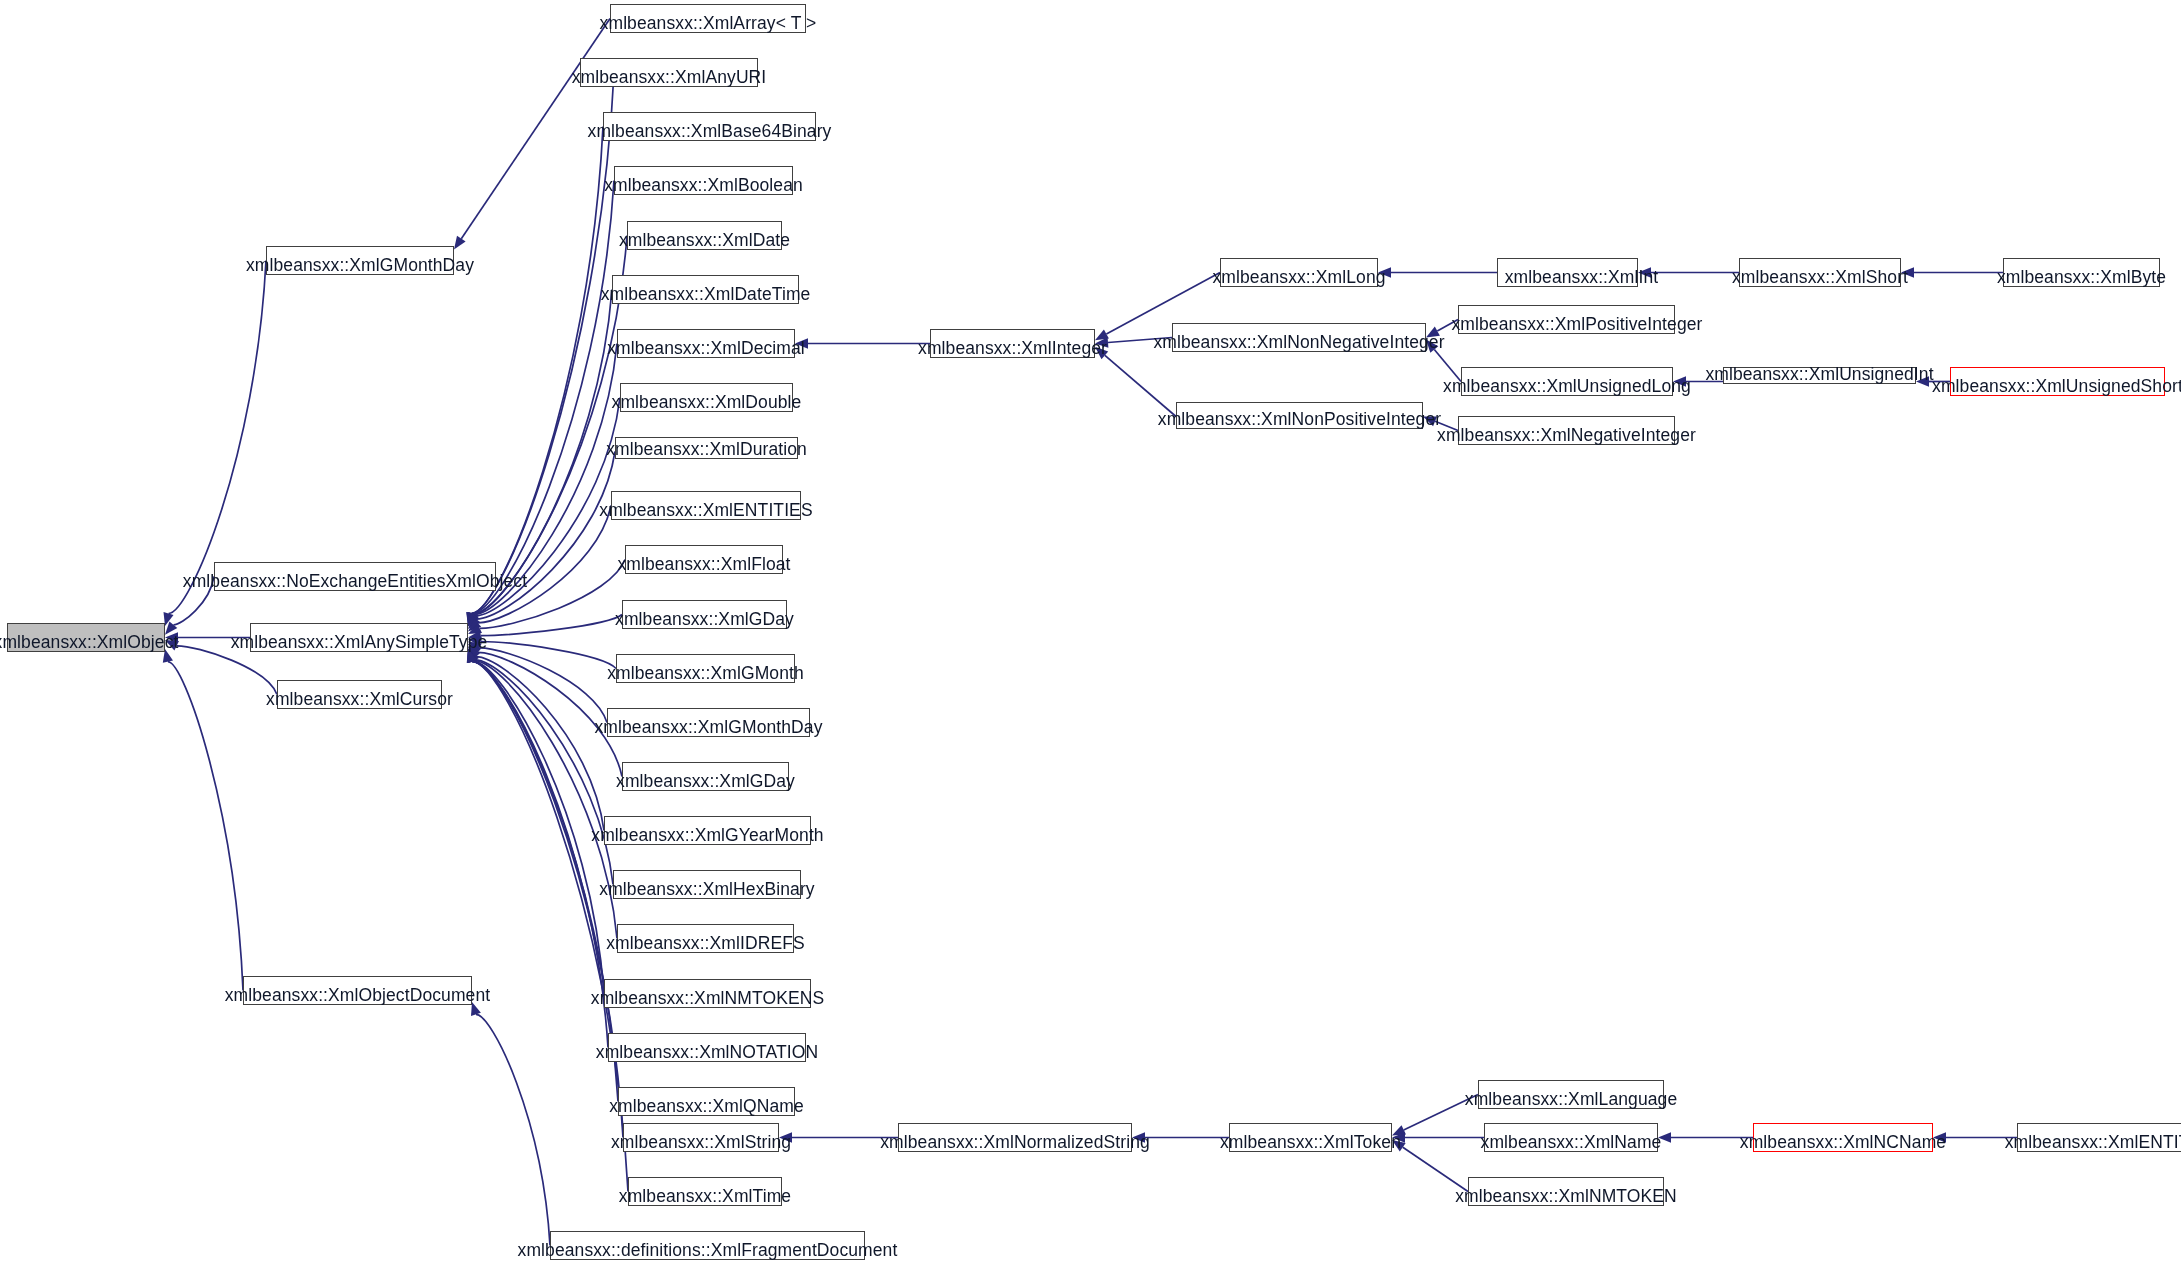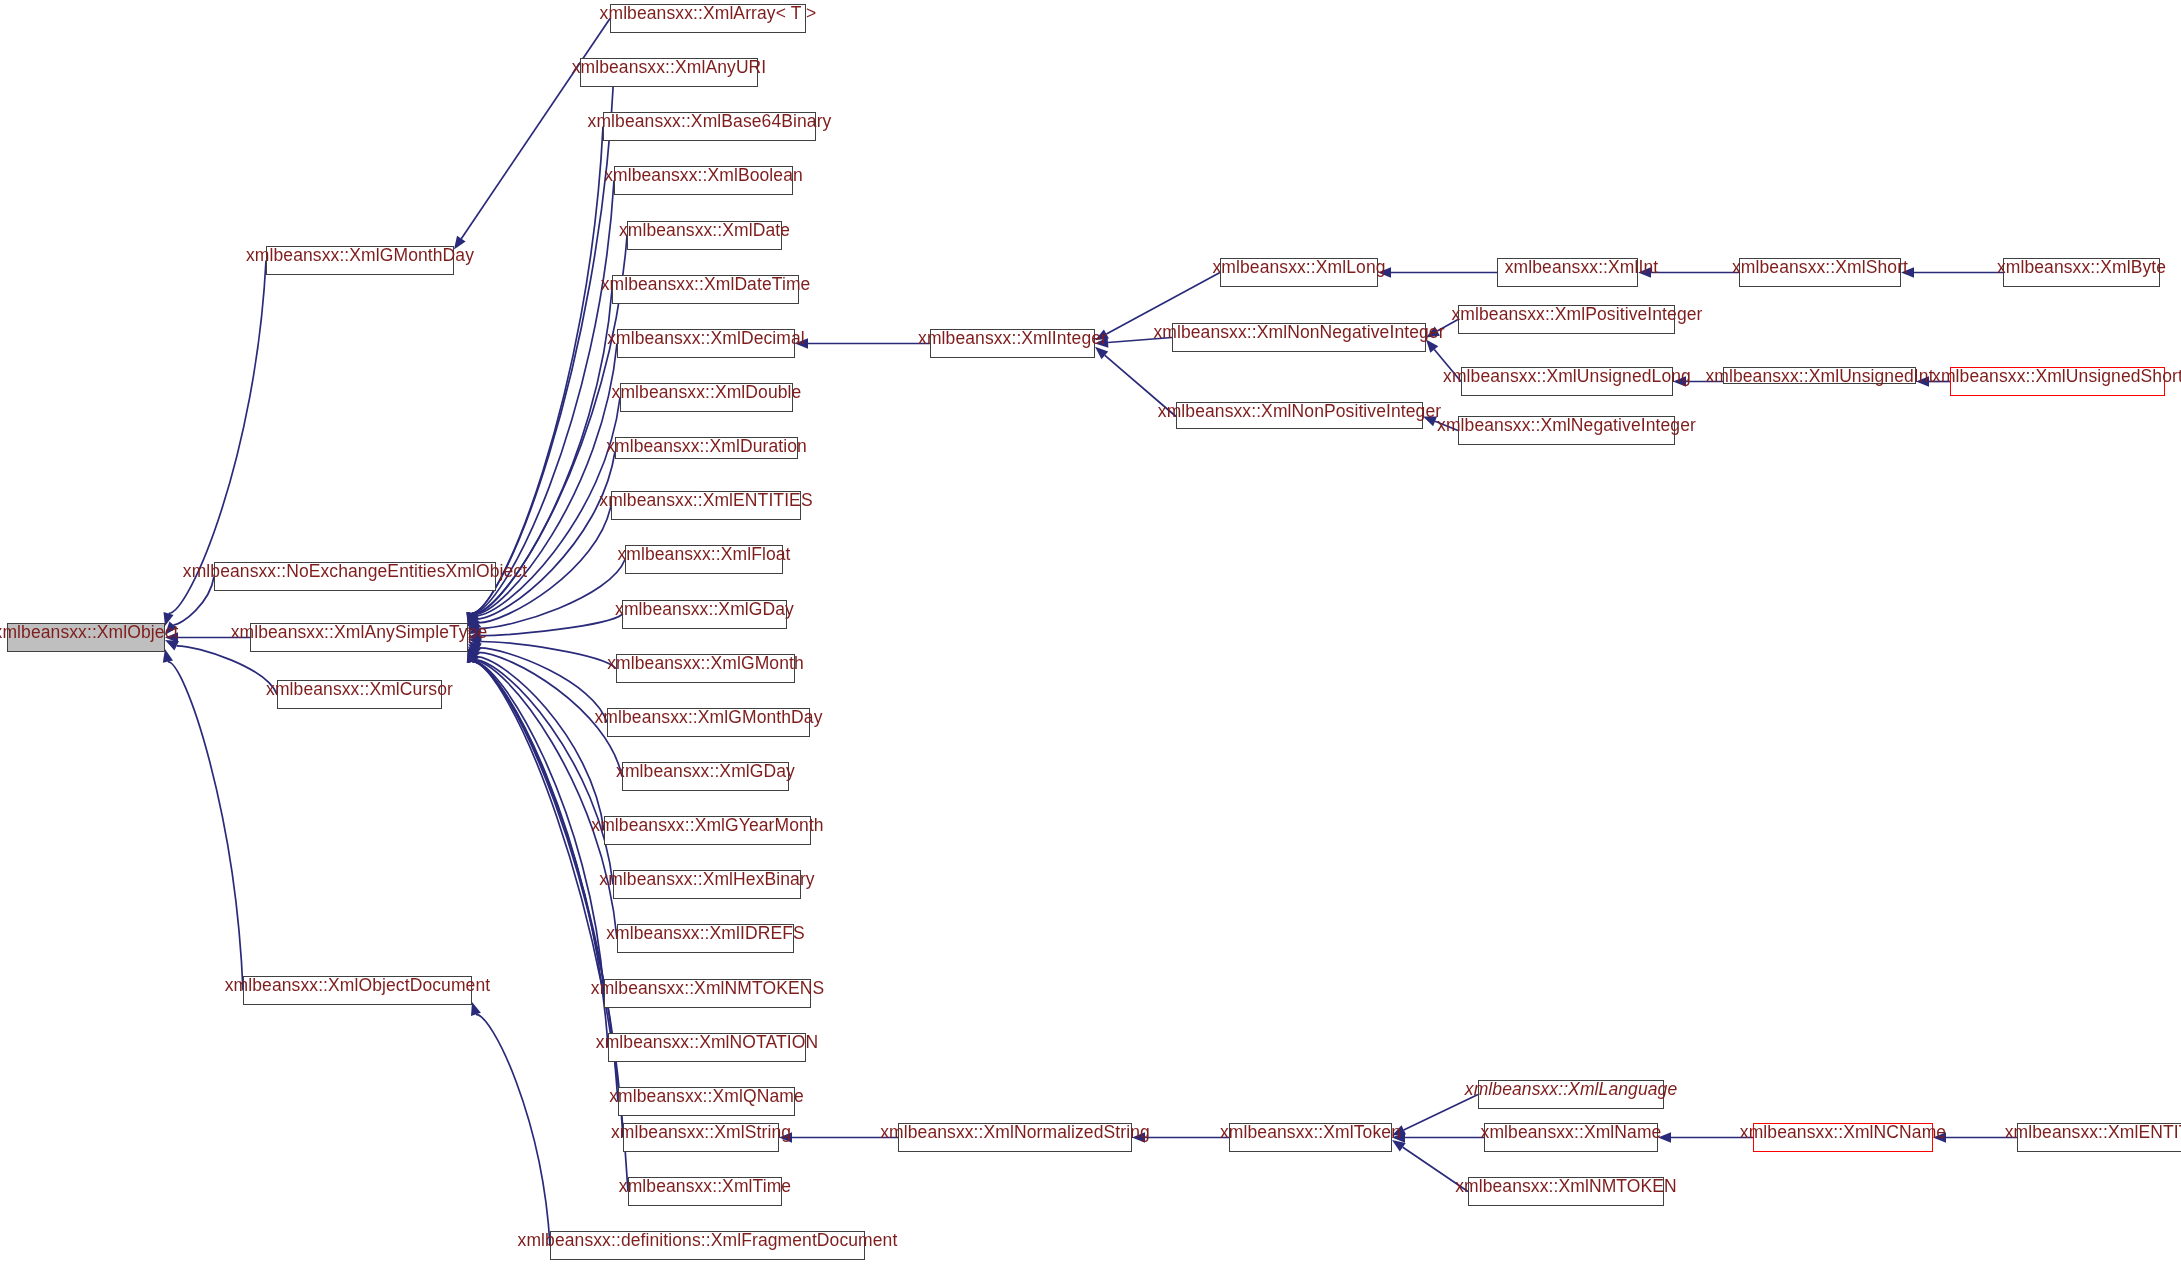--- a/index.html
+++ b/index.html
@@ -1,21 +1,21 @@
 <!DOCTYPE html>
 <html><head>
 <meta charset="utf-8">
 <style>
   html,body{margin:0;padding:0;background:#fff;}
   #canvas{position:relative;width:2181px;height:1267px;background:#ffffff;overflow:hidden;
           font-family:"Liberation Sans","DejaVu Sans",sans-serif;}
   #edges{position:absolute;left:0;top:0;width:2181px;height:1267px;}
   .node{position:absolute;box-sizing:border-box;background:#ffffff;border:1.6px solid #404040;
-        display:flex;align-items:flex-start;justify-content:center;
-        font-size:17.5px;color:#7f1d1d;letter-spacing:0.1px;white-space:nowrap;line-height:1;}
+        display:flex;align-items:flex-end;justify-content:center;
+        font-size:17.5px;color:#0f172a;letter-spacing:0.1px;white-space:nowrap;line-height:1;}
   .node.root{background:#bfbfbf;border-color:#404040;}
   .node.hi{border-color:#ff0000;border-width:1.8px;}
 </style>
 </head>
 <body>
 
 <div id="canvas">
   <svg id="edges" viewBox="0 0 2181 1267" xmlns="http://www.w3.org/2000/svg">
       <path d="M168.5,613.5 C189.9,613.5 256.2,454.6 266.0,260.5" fill="none" stroke="#2a2a7a" stroke-width="1.7"></path>
       <polygon points="165.0,626.0 173.5,614.9 163.5,612.1" fill="#2a2a7a"></polygon>
@@ -240,21 +240,21 @@
       </div>
       <div class="node hi" style="left: 1950px; top: 367px; width: 215px; height: 29px;">
         <span>xmlbeansxx::XmlUnsignedShort</span>
       </div>
       <div class="node" style="left: 898px; top: 1123px; width: 234px; height: 29px;">
         <span>xmlbeansxx::XmlNormalizedString</span>
       </div>
       <div class="node" style="left: 1229px; top: 1123px; width: 163px; height: 29px;">
         <span>xmlbeansxx::XmlToken</span>
       </div>
-      <div class="node" style="left: 1478px; top: 1080px; width: 186px; height: 29px; font-style: italic;">
+      <div class="node" style="left: 1478px; top: 1080px; width: 186px; height: 29px;">
         <span>xmlbeansxx::XmlLanguage</span>
       </div>
       <div class="node" style="left: 1484px; top: 1123px; width: 174px; height: 29px;">
         <span>xmlbeansxx::XmlName</span>
       </div>
       <div class="node" style="left: 1468px; top: 1177px; width: 196px; height: 29px;">
         <span>xmlbeansxx::XmlNMTOKEN</span>
       </div>
       <div class="node hi" style="left: 1753px; top: 1123px; width: 180px; height: 29px;">
         <span>xmlbeansxx::XmlNCName</span>

